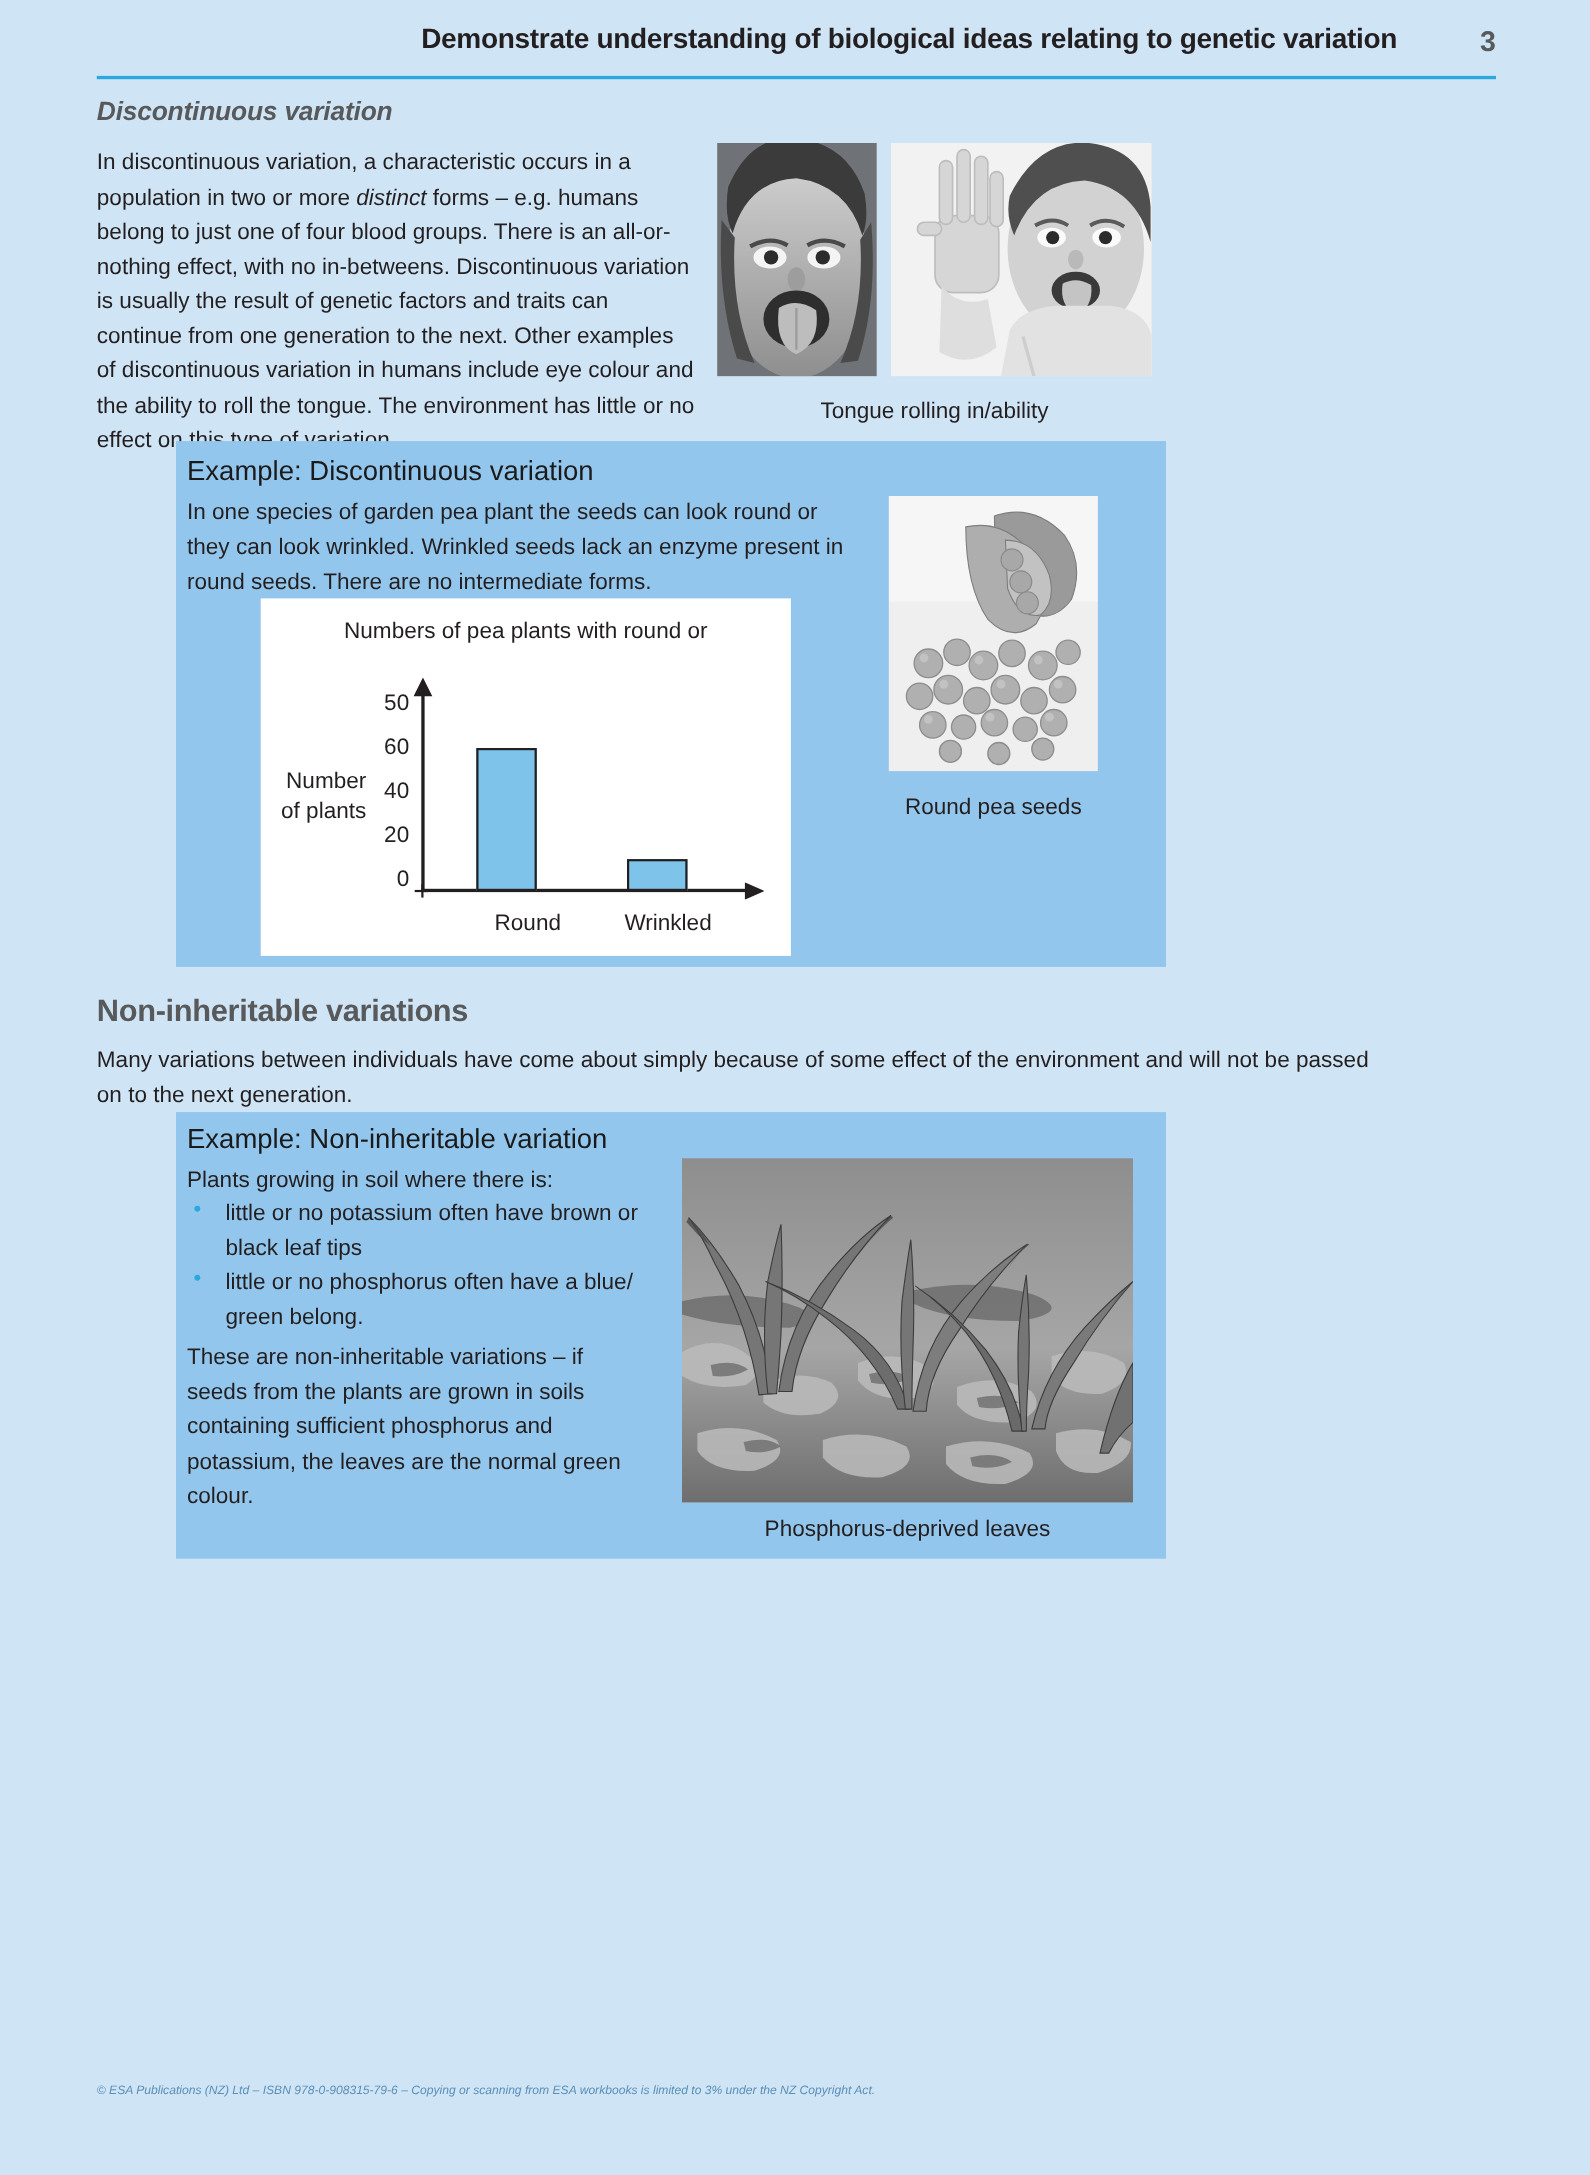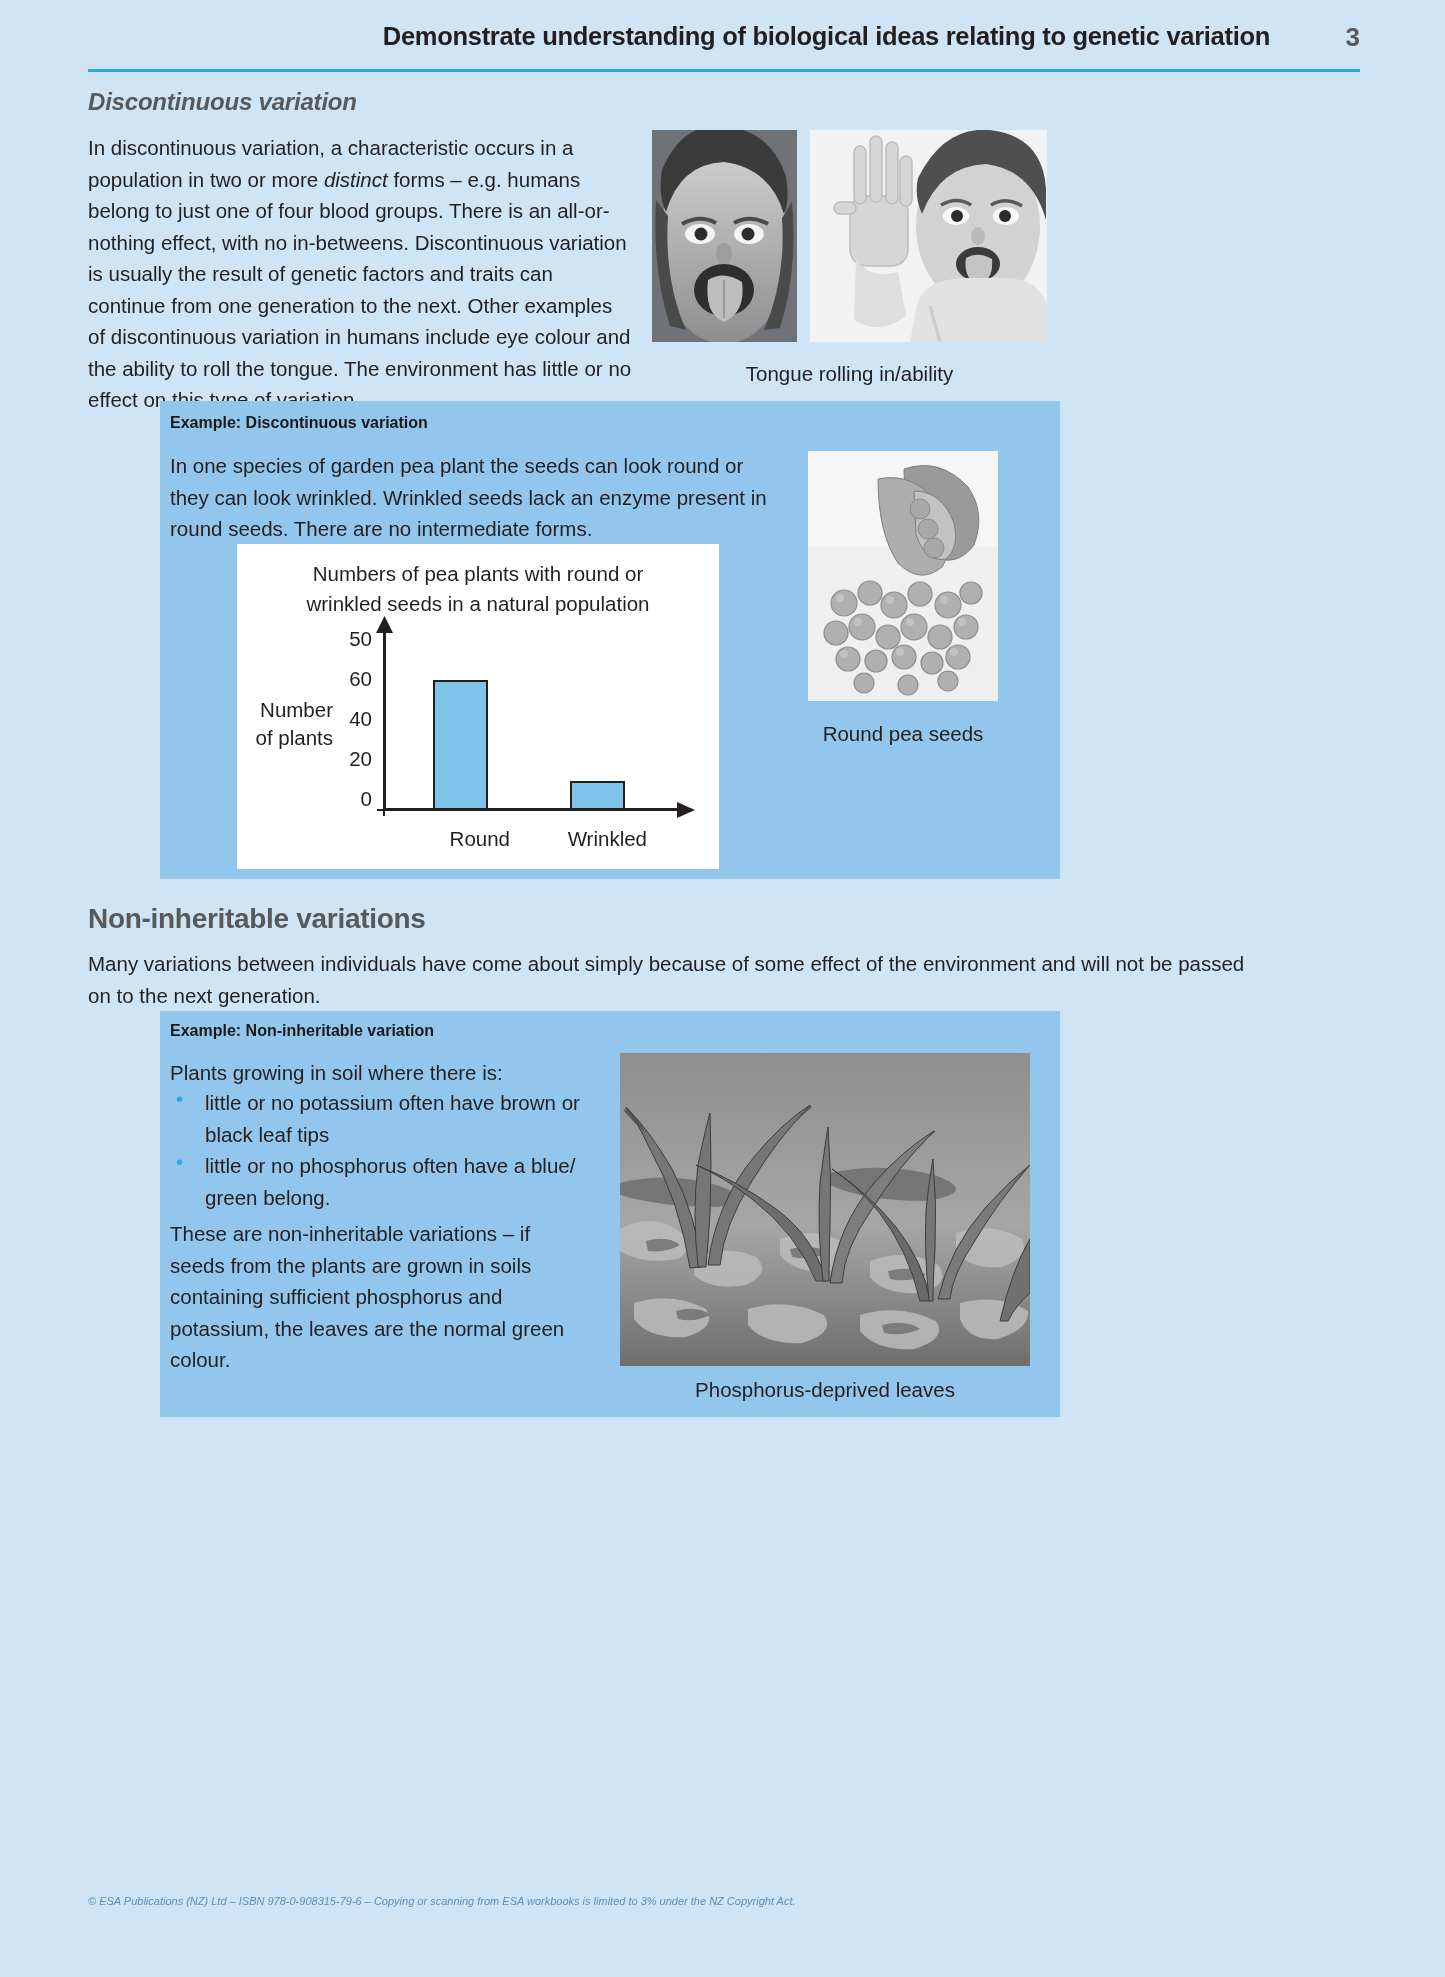--- a/index.html
+++ b/index.html
@@ -65,22 +65,22 @@
   }
   .body-text em { font-style: italic; }
 
   
   .example-box {
     position: absolute;
     background: #93c6ec;
   }
   .example-title {
     position: absolute;
-    font-size: 16px;
-    font-weight: bold;
+    font-size: 25px;
+    font-weight: normal;
     color: #1a1a1a;
   }
 
   
   .photo {
     position: absolute;
     overflow: hidden;
     background: #8f9094;
   }
   .photo svg { display: block; width: 100%; height: 100%; }
@@ -276,21 +276,20 @@
     </g>
   </svg>
 </div>
 
 <div class="caption" style="left:808px; top:722px; width:190px;">Round pea seeds</div>
 
 <div class="chart-panel" style="left:237px; top:544px; width:482px; height:325px;padding-left:12px;">
 
   <div class="chart-title" style="top:15px; left:0;">
     <div>Numbers of pea plants with round or</div>
-    <div>wrinkled seeds in a natural population</div>
   </div>
 
   <div class="axis-ylabel" style="left:4px; top:152px; width:92px;">
     <div>Number</div>
     <div>of plants</div>
   </div>
 
   <div class="ytick" style="left:95px; top:83px;">50</div>
   <div class="ytick" style="left:95px; top:123px;">60</div>
   <div class="ytick" style="left:95px; top:163px;">40</div>

